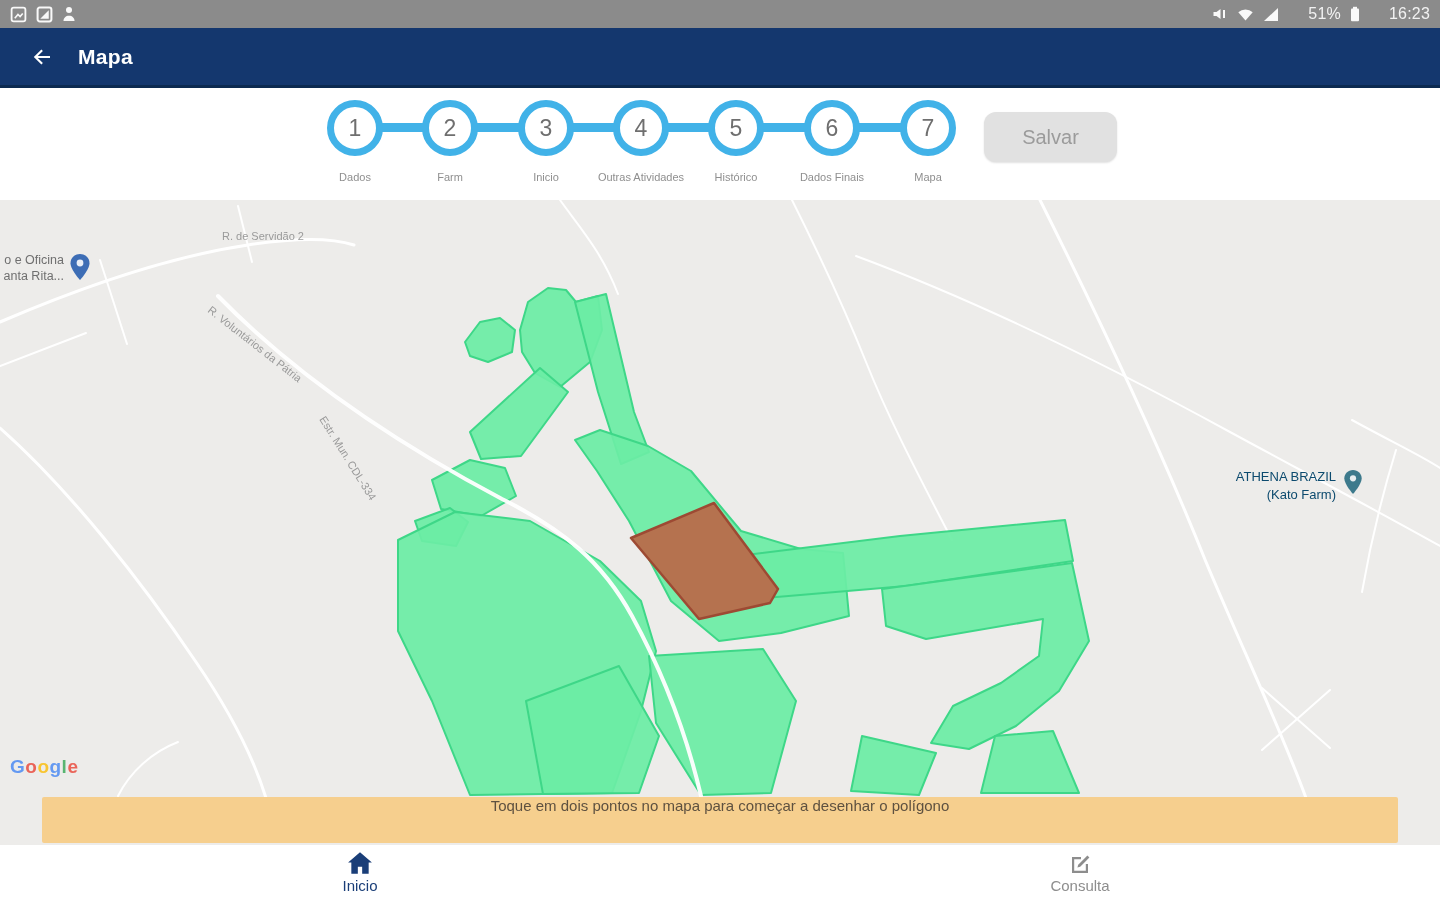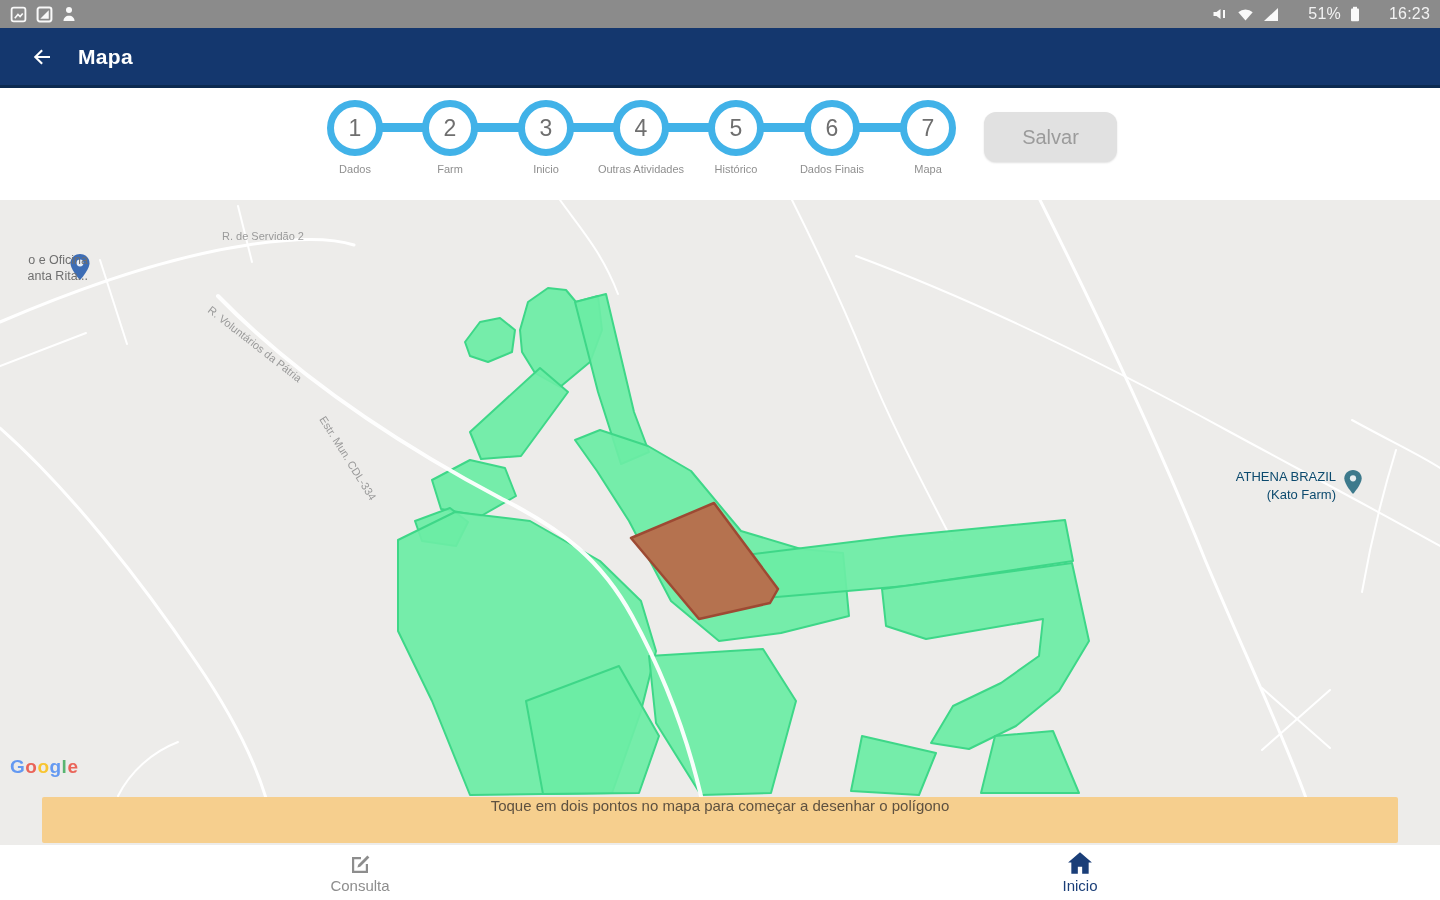--- a/index.html
+++ b/index.html
@@ -28,21 +28,21 @@
   .back-btn{width:56px;height:56px;margin-left:14px;display:flex;align-items:center;justify-content:center;cursor:pointer;}
   .appbar-title{color:#fff;font-size:21px;font-weight:bold;letter-spacing:.3px;margin-left:8px;}
 
   
   .stepper-area{position:absolute;top:91px;left:0;width:1440px;height:109px;background:#fff;}
   .connector{position:absolute;top:32px;left:355px;width:573px;height:9px;background:var(--accent-blue);border-radius:4px;}
   .step{position:absolute;top:9px;width:90px;text-align:center;}
   .step-circle{width:56px;height:56px;border-radius:50%;background:#fff;border:7px solid var(--accent-blue);
     margin:0 auto;display:flex;align-items:center;justify-content:center;
     color:#6F6F6F;font-size:23px;cursor:pointer;}
-  .step-label{margin-top:6px;font-size:11px;line-height:1.3;color:#8F8F8F;}
+  .step-label{margin-top:14px;font-size:11px;line-height:1.3;color:#8F8F8F;}
   .save-btn{position:absolute;top:21px;left:984px;width:133px;height:50px;background:#E1E1E1;border:none;
     border-radius:12px;color:#9B9B9B;font-size:20px;font-family:"Liberation Sans",sans-serif;
     box-shadow:0 1px 2px rgba(0,0,0,.12);cursor:pointer;}
 
   
   .map{position:absolute;top:200px;left:0;width:1440px;height:645px;background:#EDECEA;overflow:hidden;padding-left:24px;}
   .map svg.map-canvas{position:absolute;top:0;left:0;}
   .field{fill:var(--polygon-green);fill-opacity:.93;stroke:var(--polygon-green-border);stroke-width:2;stroke-linejoin:round;}
   .selected-field{fill:var(--selected-polygon-brown);stroke:var(--selected-polygon-border);stroke-width:2.5;stroke-linejoin:round;}
   .road{fill:none;stroke:#FFFFFF;stroke-linecap:round;stroke-linejoin:round;}
@@ -207,47 +207,47 @@
       <circle cx="12" cy="9" r="3.4" fill="#E8EEF7"></circle>
     </g>
     <g transform="translate(1342,470)">
       <path d="M11 0C6 0 2.3 3.7 2.3 8.5 2.3 14.3 11 24 11 24s8.7-9.7 8.7-15.5C19.7 3.7 16 0 11 0z" fill="#3D7A8C"></path>
       <circle cx="11" cy="8.3" r="3.1" fill="#E7EEF0"></circle>
     </g>
   </svg>
 
   <span class="maplabel" style="left:222px;top:30px;">R. de Servidão 2</span>
 
-  <div class="poi-label" style="position:absolute;left:0;top:52px;width:64px;text-align:right;margin-left:24px;">
+  <div class="poi-label" style="position:absolute;left:0;top:52px;width:64px;text-align:right;">
     <div>o e Oficina</div>
     <div>anta Rita...</div>
   </div>
 
   <span class="maplabel rot" style="left:160px;top:138px;width:190px;transform:rotate(38deg);">R. Voluntários da Pátria</span>
   <span class="maplabel rot" style="left:288px;top:252px;width:120px;transform:rotate(58deg);">Estr. Mun. CDL-334</span>
 
   <div class="poi-label-right" style="position:absolute;left:1200px;top:268px;width:136px;">
     <div>ATHENA BRAZIL</div>
     <div>(Kato Farm)</div>
   </div>
 
   <div class="google-logo"><span class="g-blue">G</span><span class="g-red">o</span><span class="g-yellow">o</span><span class="g-blue">g</span><span class="g-green">l</span><span class="g-red">e</span></div>
 </div>
 
 <div class="banner">
   <span>Toque em dois pontos no mapa para começar a desenhar o polígono</span>
 </div>
 
 <div class="bottomnav">
+  <div class="nav-item nav-home">
+    <svg width="26" height="24" viewBox="0 0 24 22">
+      <path d="M12 1L1 10.5h3v10.5h6v-6.5h4v6.5h6V10.5h3z" fill="#1A3E78"></path>
+    </svg>
+    <span class="nav-label">Inicio</span>
+  </div>
   <div class="nav-item nav-consulta">
     <svg width="26" height="24" viewBox="0 0 24 24">
       <path d="M4 6h9v2.2H6.2v11.6h11.6V13H20v9H4z" fill="#8D8D8D"></path>
       <path d="M10.2 13.8L19.4 4.6l2 2-9.2 9.2-2.8.8z" fill="#8D8D8D"></path>
     </svg>
     <span class="nav-label">Consulta</span>
   </div>
-  <div class="nav-item nav-home">
-    <svg width="26" height="24" viewBox="0 0 24 22">
-      <path d="M12 1L1 10.5h3v10.5h6v-6.5h4v6.5h6V10.5h3z" fill="#1A3E78"></path>
-    </svg>
-    <span class="nav-label">Inicio</span>
-  </div>
 </div>
 
 </body></html>

